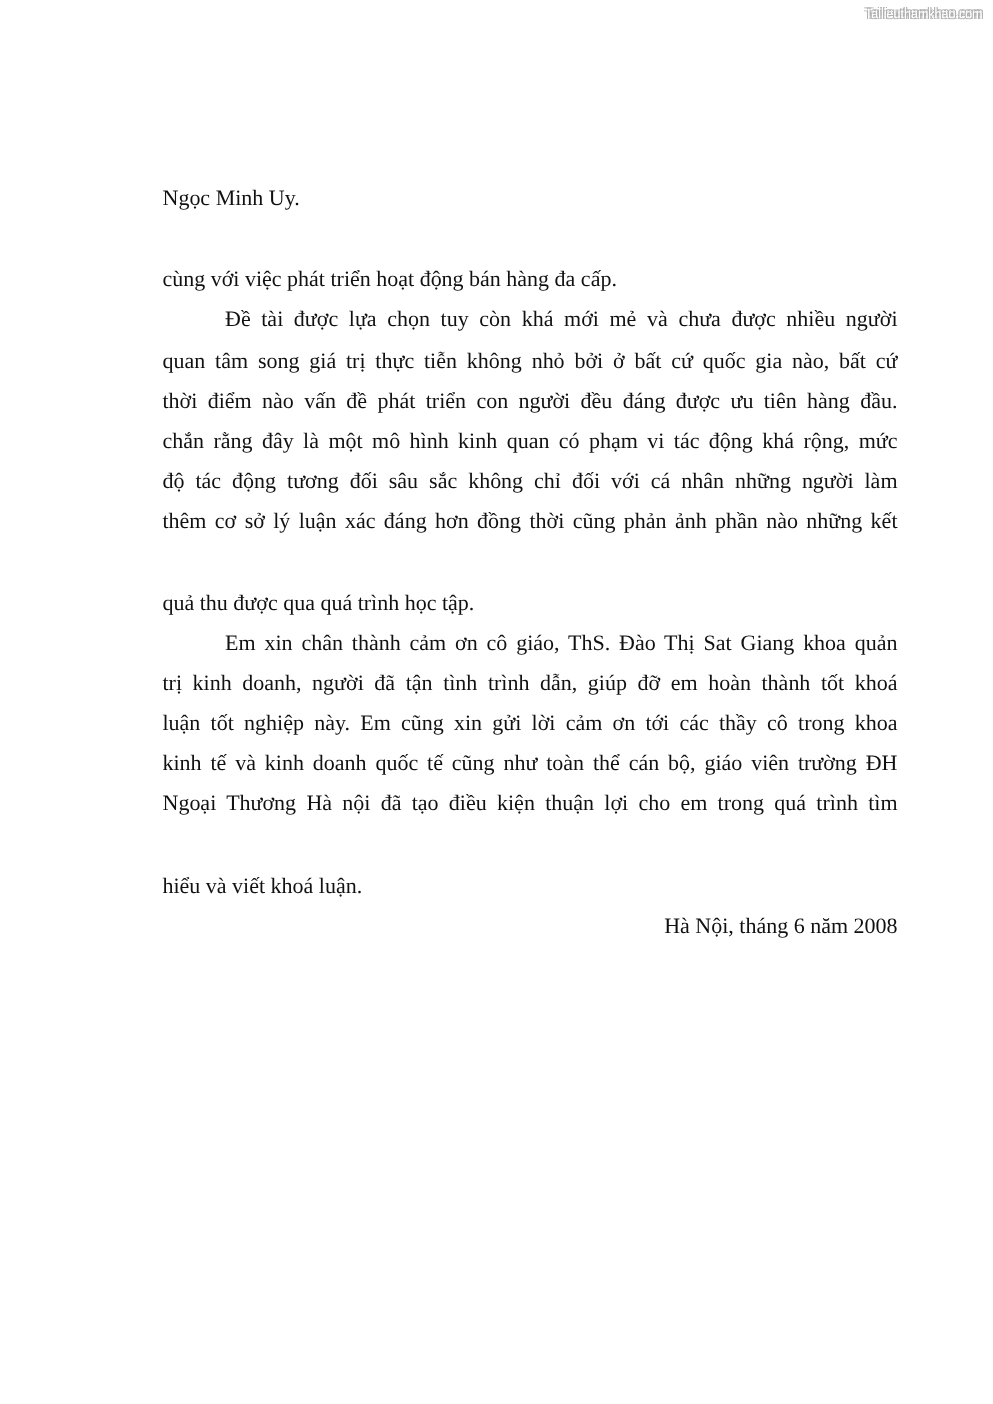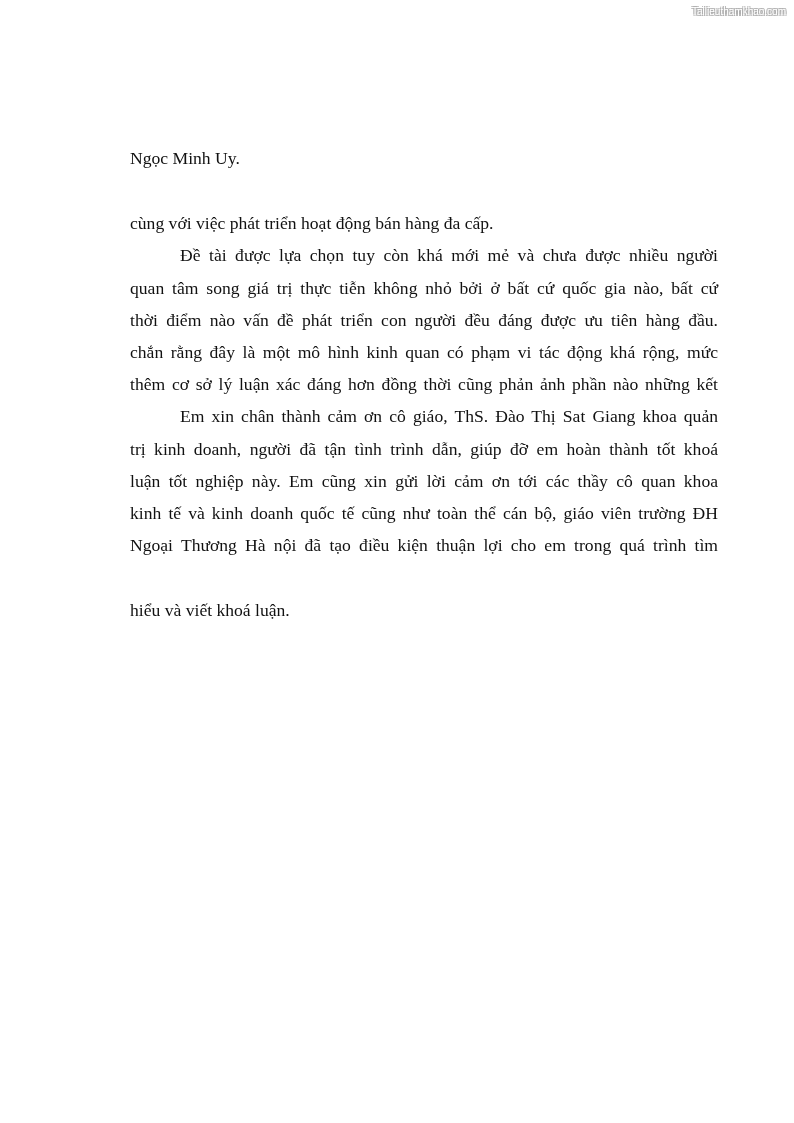--- a/index.html
+++ b/index.html
@@ -30,22 +30,25 @@
 <div class="page">
 
   <div class="line last">Ngọc Minh Uy.</div>
 
   <div class="line last">cùng với việc phát triển hoạt động bán hàng đa cấp.</div>
 
   <div class="line indent">Đề tài được lựa chọn tuy còn khá mới mẻ và chưa được nhiều người</div>
   <div class="line">quan tâm song giá trị thực tiễn không nhỏ bởi ở bất cứ quốc gia nào, bất cứ</div>
   <div class="line">thời điểm nào vấn đề phát triển con người đều đáng được ưu tiên hàng đầu.</div>
   <div class="line">chắn rằng đây là một mô hình kinh quan có phạm vi tác động khá rộng, mức</div>
+  <div class="line">độ tác động tương đối sâu sắc không chỉ đối với cá nhân những người làm</div>
   <div class="line">thêm cơ sở lý luận xác đáng hơn đồng thời cũng phản ảnh phần nào những kết</div>
+  <div class="line last">quả thu được qua quá trình học tập.</div>
 
   <div class="line indent">Em xin chân thành cảm ơn cô giáo, ThS. Đào Thị Sat Giang khoa quản</div>
   <div class="line">trị kinh doanh, người đã tận tình trình dẫn, giúp đỡ em hoàn thành tốt khoá</div>
-  <div class="line">luận tốt nghiệp này. Em cũng xin gửi lời cảm ơn tới các thầy cô quan khoa</div>
+  <div class="line">luận tốt nghiệp này. Em cũng xin gửi lời cảm ơn tới các thầy cô trong khoa</div>
   <div class="line">kinh tế và kinh doanh quốc tế cũng như toàn thể cán bộ, giáo viên trường ĐH</div>
   <div class="line">Ngoại Thương Hà nội đã tạo điều kiện thuận lợi cho em trong quá trình tìm</div>
   <div class="line last">hiểu và viết khoá luận.</div>
 
+  <div class="line right">Hà Nội, tháng 6 năm 2008</div>
 </div>
 
 </body></html>

